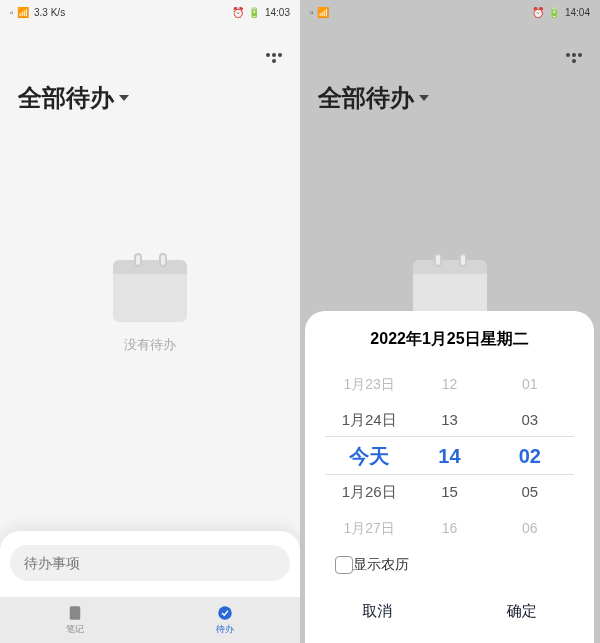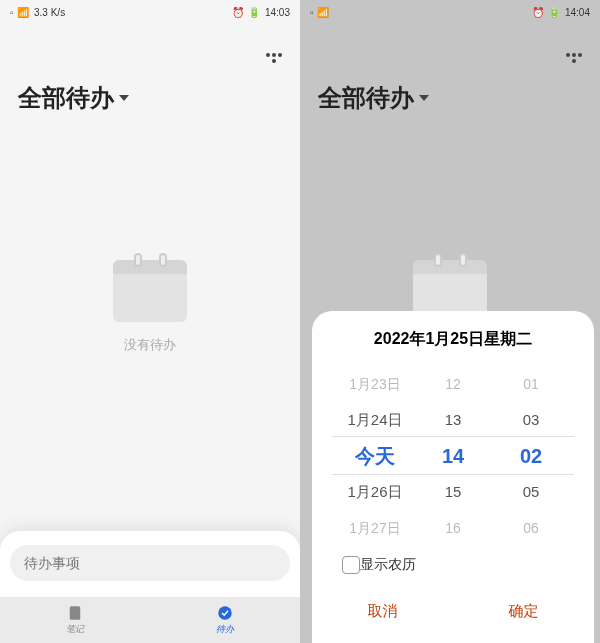--- a/index.html
+++ b/index.html
@@ -26,41 +26,41 @@
     .empty-text { font-size: 13px; color: #aaa; }
     
     .input-panel { position: absolute; bottom: 42px; left: 0; right: 0; background: #fff; border-radius: 20px 20px 0 0; padding: 14px 10px 10px; box-shadow: 0 -2px 18px rgba(0,0,0,0.1); }
     .todo-input { width: 100%; border: none; background: #f0f0f0; border-radius: 18px; padding: 10px 14px; font-size: 14px; color: #888; margin-bottom: 10px; outline: none; }
     .input-actions { display: flex; align-items: center; gap: 6px; padding: 0 4px; }
     .action-btn { width: 34px; height: 34px; display: flex; align-items: center; justify-content: center; color: #444; }
     .action-btn svg { width: 22px; height: 22px; }
     .action-btn.highlighted { border: 3px solid #ff3399; border-radius: 2px; }
     .save-btn { margin-left: auto; background: #b3d9ff; color: #fff; border: none; padding: 7px 20px; border-radius: 16px; font-size: 13px; }
     
-    .bottom-nav { position: absolute; bottom: 0; left: 0; right: 0; height: 46px; background: #eaeaea; display: flex; font-style: italic; }
+    .bottom-nav { position: absolute; bottom: 0; left: 0; right: 0; height: 46px; background: #eaeaea; display: flex; }
     .nav-item { flex: 1; display: flex; flex-direction: column; align-items: center; justify-content: center; font-size: 9px; color: #888; gap: 1px; }
     .nav-item.active { color: #2968d8; }
     .nav-item svg { width: 18px; height: 18px; }
     
-    .date-picker { position: absolute; bottom: 0; left: 12px; right: 6px; background: #fff; border-radius: 20px 20px 0 0; padding: 18px 0 14px; margin-top: 47px; }
+    .date-picker { position: absolute; bottom: 0; left: 5px; right: 6px; background: #fff; border-radius: 20px 20px 0 0; padding: 18px 0 14px; margin-top: 47px; }
     .picker-title { text-align: center; font-size: 16px; font-weight: 600; margin-bottom: 16px; padding: 0 20px; }
     .picker-columns { display: flex; padding: 0 24px; height: 180px; position: relative; }
     .picker-col { flex: 1; display: flex; flex-direction: column; align-items: center; }
     .picker-col:first-child { align-items: flex-start; flex: 1.2; }
     .picker-item { height: 36px; line-height: 36px; font-size: 14px; color: #bbb; }
     .picker-item.near { color: #555; font-size: 15px; }
     .picker-item.selected { color: #2968d8; font-size: 20px; font-weight: 700; }
     .picker-divider { position: absolute; left: 20px; right: 20px; height: 1px; background: #e0e0e0; }
     .picker-divider.top { top: 70px; }
     .picker-divider.bottom { top: 108px; }
     .lunar-row { display: flex; align-items: center; padding: 10px 30px 16px; }
     .checkbox { width: 18px; height: 18px; border: 1.5px solid #999; border-radius: 4px; }
     .lunar-label { font-size: 14px; color: #333; }
     .picker-actions { display: flex; border-top: none; padding: 4px 0 0; }
-    .picker-action { flex: 1; text-align: center; font-size: 15px; color: #c2410c; padding: 8px 0; font-weight: 500; }
+    .picker-action { flex: 1; text-align: center; font-size: 15px; color: #0f172a; padding: 8px 0; font-weight: 500; }
   </style>
 </head>
 <body>
 
 <div class="screen screen-left">
   <div class="status-bar">
     <div class="status-left">
       <span>▫</span>
       <span>📶</span>
       <span>3.3 K/s</span>

